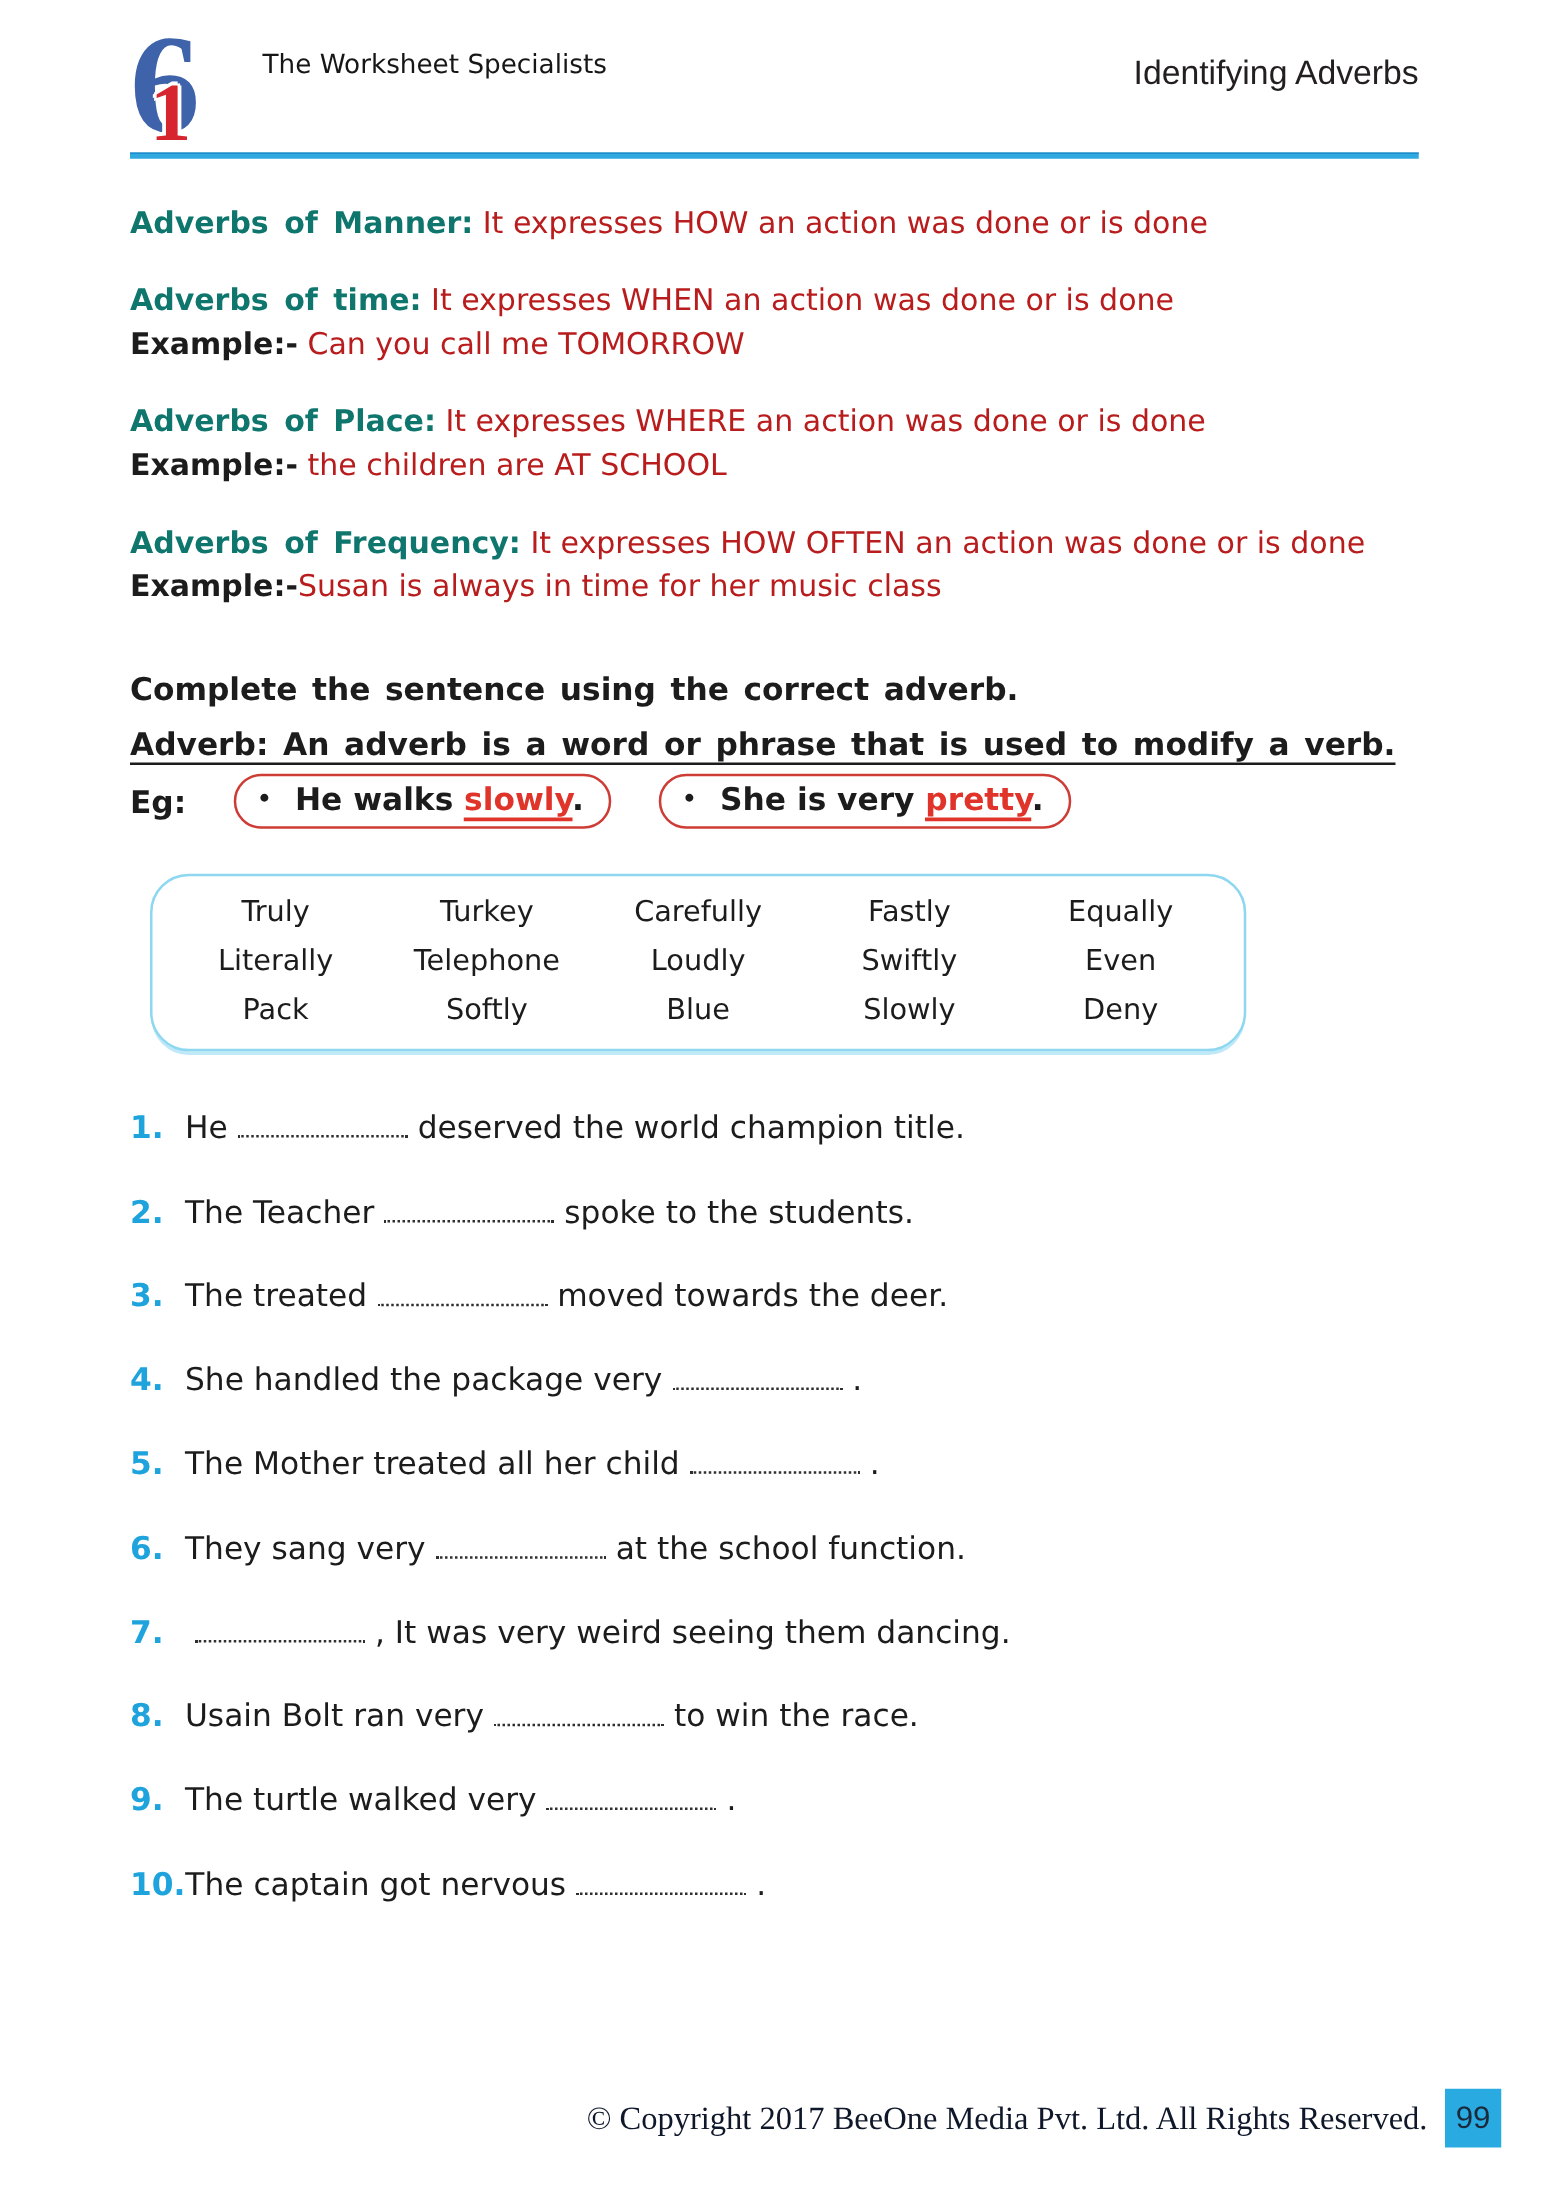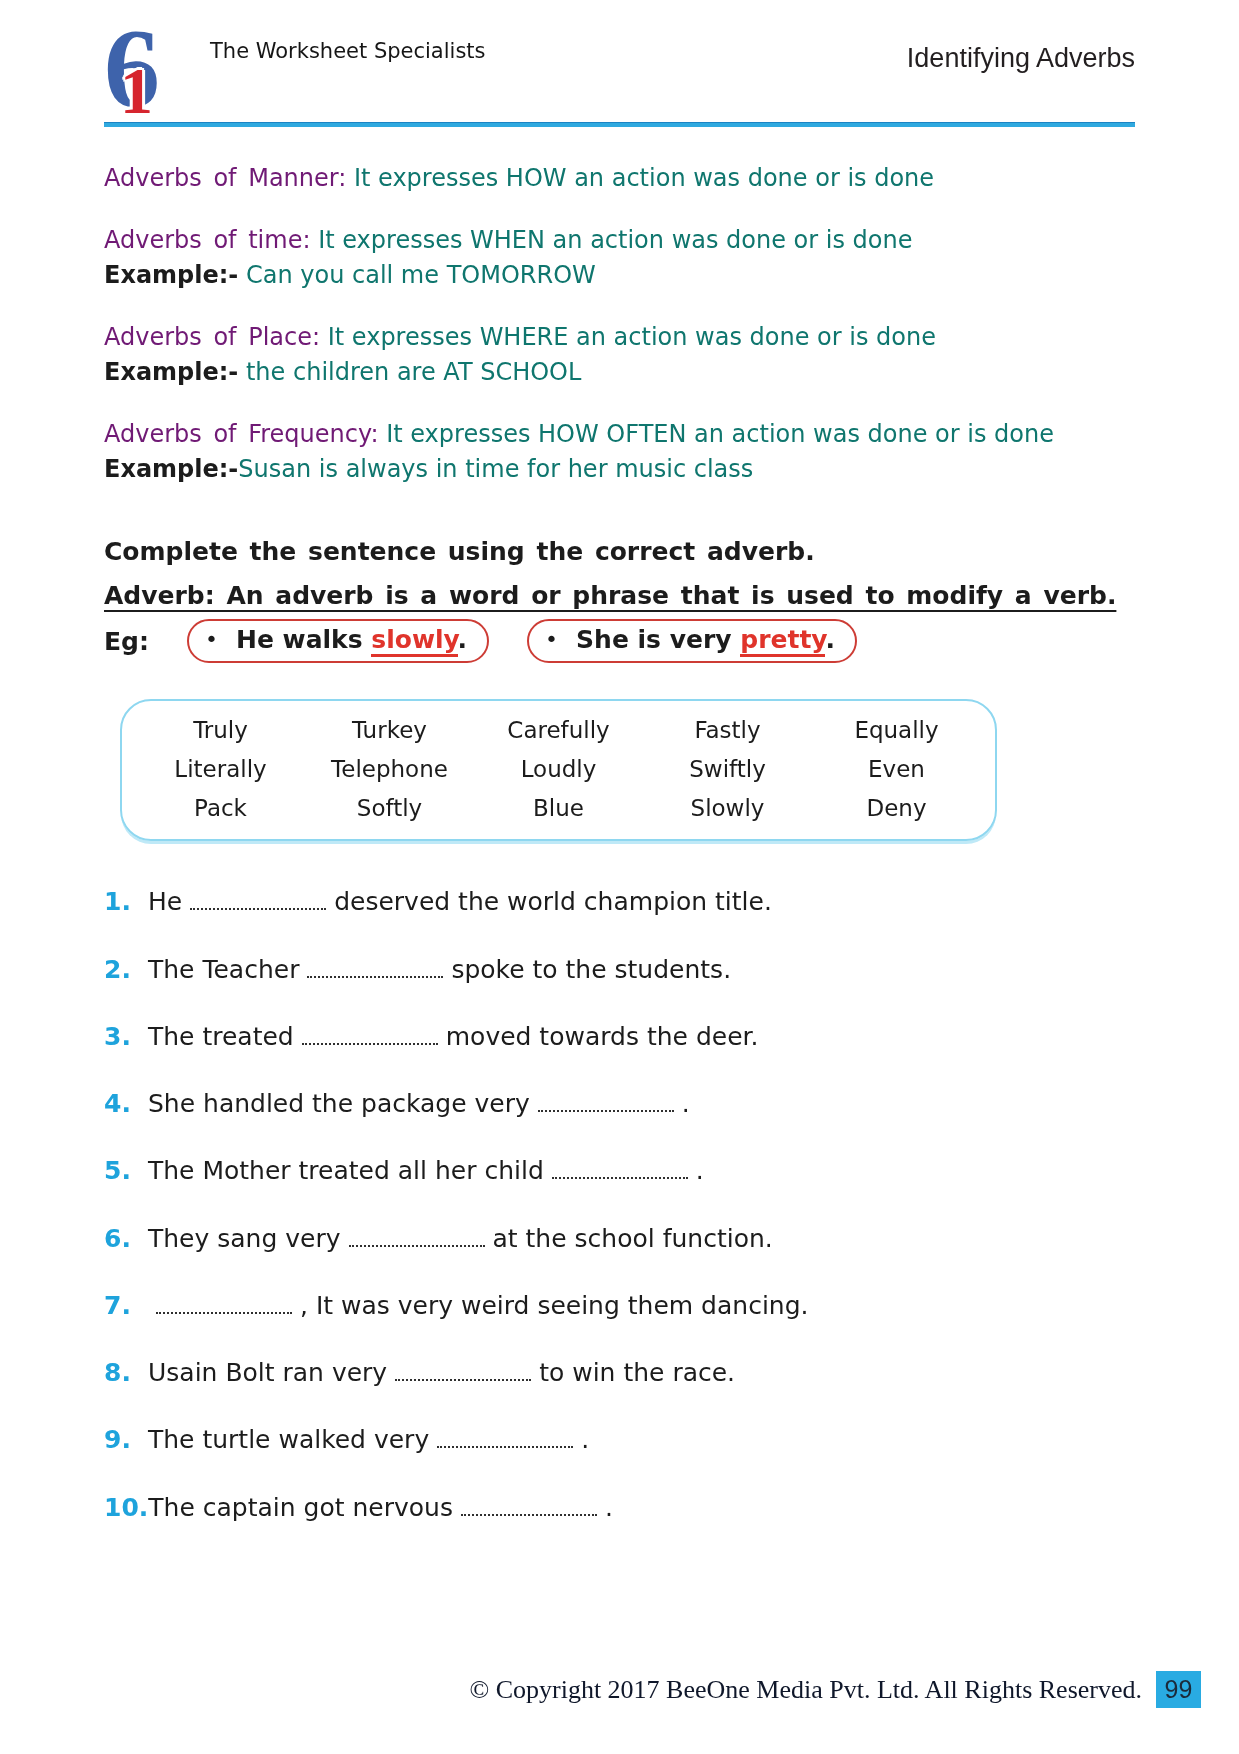--- a/index.html
+++ b/index.html
@@ -46,22 +46,22 @@
   }
   .header-rule{
     height:4px;background:#2fa9df;border-top:1px solid #1b84c4;
     margin-top:4px;
   }
 
   
   .definitions{margin-top:34px;}
   .def-block{margin-bottom:27px;max-width:1032px;}
   .def-line{font-size:24px;line-height:35px;}
-  .def-label{color:#701a75;font-weight:normal;word-spacing:4px;}
-  .def-text{color:#0f766e;}
+  .def-label{color:#0f766e;font-weight:bold;word-spacing:4px;}
+  .def-text{color:#b91c1c;}
   .example-line{font-size:24px;line-height:35px;}
   .example-label{font-weight:bold;}
 
   
   .instruction{
     margin-top:50px;font-size:25px;font-weight:bold;word-spacing:3px;
   }
   .adverb-def{
     margin-top:15px;font-size:25px;font-weight:bold;word-spacing:3px;
     text-decoration:underline;text-decoration-thickness:2px;text-underline-offset:6px;
@@ -101,21 +101,21 @@
 
   
   .footer{
     position:absolute;top:1671px;right:38px;
     display:flex;align-items:center;
   }
   .copyright{
     font-family:"Liberation Serif",serif;font-size:26px;color:#0f172a;
   }
   .page-num-box{
-    margin-left:14px;width:45px;height:37px;background:#29abe2;
+    margin-left:14px;width:45px;height:47px;background:#29abe2;
     display:flex;align-items:center;justify-content:center;
     font-family:"Liberation Sans",sans-serif;font-size:25px;color:#1b2a3a;
   }
 </style>
 </head>
 <body>
 
 <div class="page">
   <div class="content">
 

